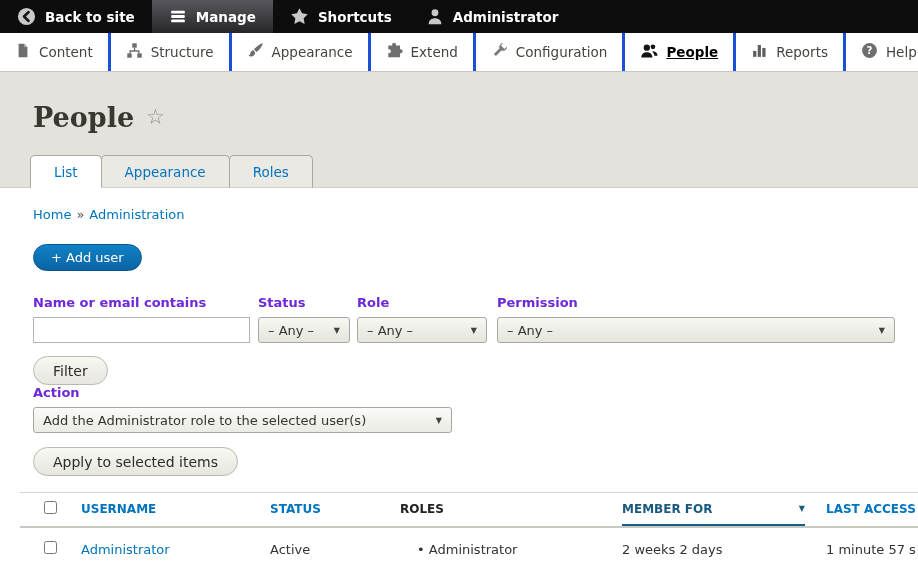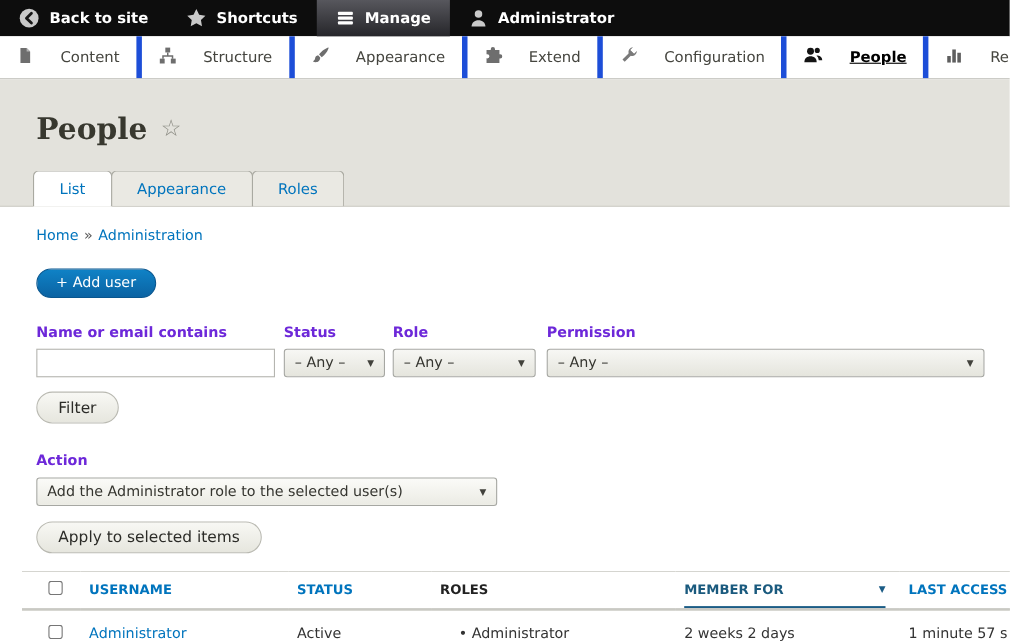--- a/index.html
+++ b/index.html
@@ -8,22 +8,22 @@
 
   
   .admin-bar { height:33px; background:#0d0d0d; display:flex; align-items:stretch; }
   .ab-item { display:flex; align-items:center; gap:9px; padding:12px 17px;
     color:#fff; font-weight:bold; font-size:13.5px; cursor:pointer; }
   .ab-item.active { background:linear-gradient(#57575d,#26262a); }
   .ab-item svg { display:block; }
 
   
   .toolbar { height:39px; background:#fff; border-bottom:1px solid #c7c7c1; display:flex; }
-  .tb-item { display:flex; align-items:center; gap:24px; padding:0 15px;
-    border-right:5px solid #1d4ed8; color:#45453f; font-size:13.5px; cursor:pointer; }
+  .tb-item { display:flex; align-items:center; gap:8px; padding:0 15px;
+    border-right:3px solid #1d4ed8; color:#45453f; font-size:13.5px; cursor:pointer; }
   .tb-item .tb-label { white-space:nowrap; }
   .tb-item.active .tb-label { color:#000; font-weight:bold; text-decoration:underline; }
 
   
   .band { height:116px; background:#e3e2dc; position:relative; padding:30px 0 0 33px;
     border-bottom:1px solid #cfcec8; }
   .title-row { display:flex; align-items:center; gap:12px; }
   .page-title { font-family:"DejaVu Serif","Liberation Serif",serif; font-weight:bold;
     font-size:27px; color:#38382f; }
   .title-star { font-size:21px; color:#8d8d85; line-height:1; cursor:pointer; }
@@ -54,21 +54,21 @@
     padding:12px 9px; background:linear-gradient(#f7f7f4,#e5e5dd); border:1px solid #a6a7a2;
     border-radius:3px; cursor:pointer; color:#35352f;text-align:right; }
   .select .sel-arrow { font-size:8px; color:#42423c; margin-left:8px; }
   .col-name  { width:217px; margin-right:8px; }
   .col-status{ width:92px;  margin-right:7px; }
   .col-role  { width:130px; margin-right:10px; }
   .col-perm  { width:398px; }
   .col-status .select, .col-role .select, .col-perm .select { width:100%; }
 
   .filter-btn { margin-top:13px; }
-  .action-block { margin-top:27px; }
+  .action-block { }
   .action-select { width:419px; margin-top:7px; height:15px;
     background:linear-gradient(#fbfbf8,#ebebe4); }
   .apply-btn { margin-top:14px; }
 
   
   .table-wrap { margin-top:16px; margin-left:-13px; width:911px; overflow:hidden; }
   table { border-collapse:collapse; table-layout:fixed; width:1000px;
     border-top:1px solid #d5d5d0; }
   th,td { text-align:left; padding:0 8px; overflow:hidden; white-space:nowrap; }
   thead th { height:34px; font-size:12px; border-bottom:2px solid #c9c9c3; }
@@ -91,39 +91,39 @@
 <div class="admin-bar">
   <div class="ab-item">
     <span>
         <svg width="19" height="19" viewBox="0 0 20 20">
           <circle cx="10" cy="10" r="9" fill="#c9c9c9"></circle>
           <path d="M12.2 5.3 7.4 10l4.8 4.7" stroke="#161616" stroke-width="2.7" fill="none" stroke-linecap="round" stroke-linejoin="round"></path>
         </svg>
       </span>
     <span>Back to site</span>
   </div>
-  <div class="ab-item">
-    <span>
-        <svg width="19" height="19" viewBox="0 0 20 20">
-          <path d="M10 1.2l2.7 5.5 6 .9-4.3 4.2 1 6-5.4-2.8-5.4 2.8 1-6L1.3 7.6l6-.9z" fill="#c9c9c9"></path>
-        </svg>
-      </span>
-    <span>Shortcuts</span>
-  </div>
   <div class="ab-item active">
     <span>
         <svg width="18" height="17" viewBox="0 0 20 20">
           <g fill="#fff">
             <rect x="2" y="3.2" width="16" height="3.4" rx="1"></rect>
             <rect x="2" y="8.3" width="16" height="3.4" rx="1"></rect>
             <rect x="2" y="13.4" width="16" height="3.4" rx="1"></rect>
           </g>
         </svg>
       </span>
     <span>Manage</span>
+  </div>
+  <div class="ab-item">
+    <span>
+        <svg width="19" height="19" viewBox="0 0 20 20">
+          <path d="M10 1.2l2.7 5.5 6 .9-4.3 4.2 1 6-5.4-2.8-5.4 2.8 1-6L1.3 7.6l6-.9z" fill="#c9c9c9"></path>
+        </svg>
+      </span>
+    <span>Shortcuts</span>
   </div>
   <div class="ab-item">
     <span>
         <svg width="18" height="19" viewBox="0 0 20 20">
           <circle cx="10" cy="5.8" r="3.8" fill="#c9c9c9"></circle>
           <path d="M3 18.5c0-4.2 3.1-6.5 7-6.5s7 2.3 7 6.5z" fill="#c9c9c9"></path>
         </svg>
       </span>
     <span>Administrator</span>
   </div>

